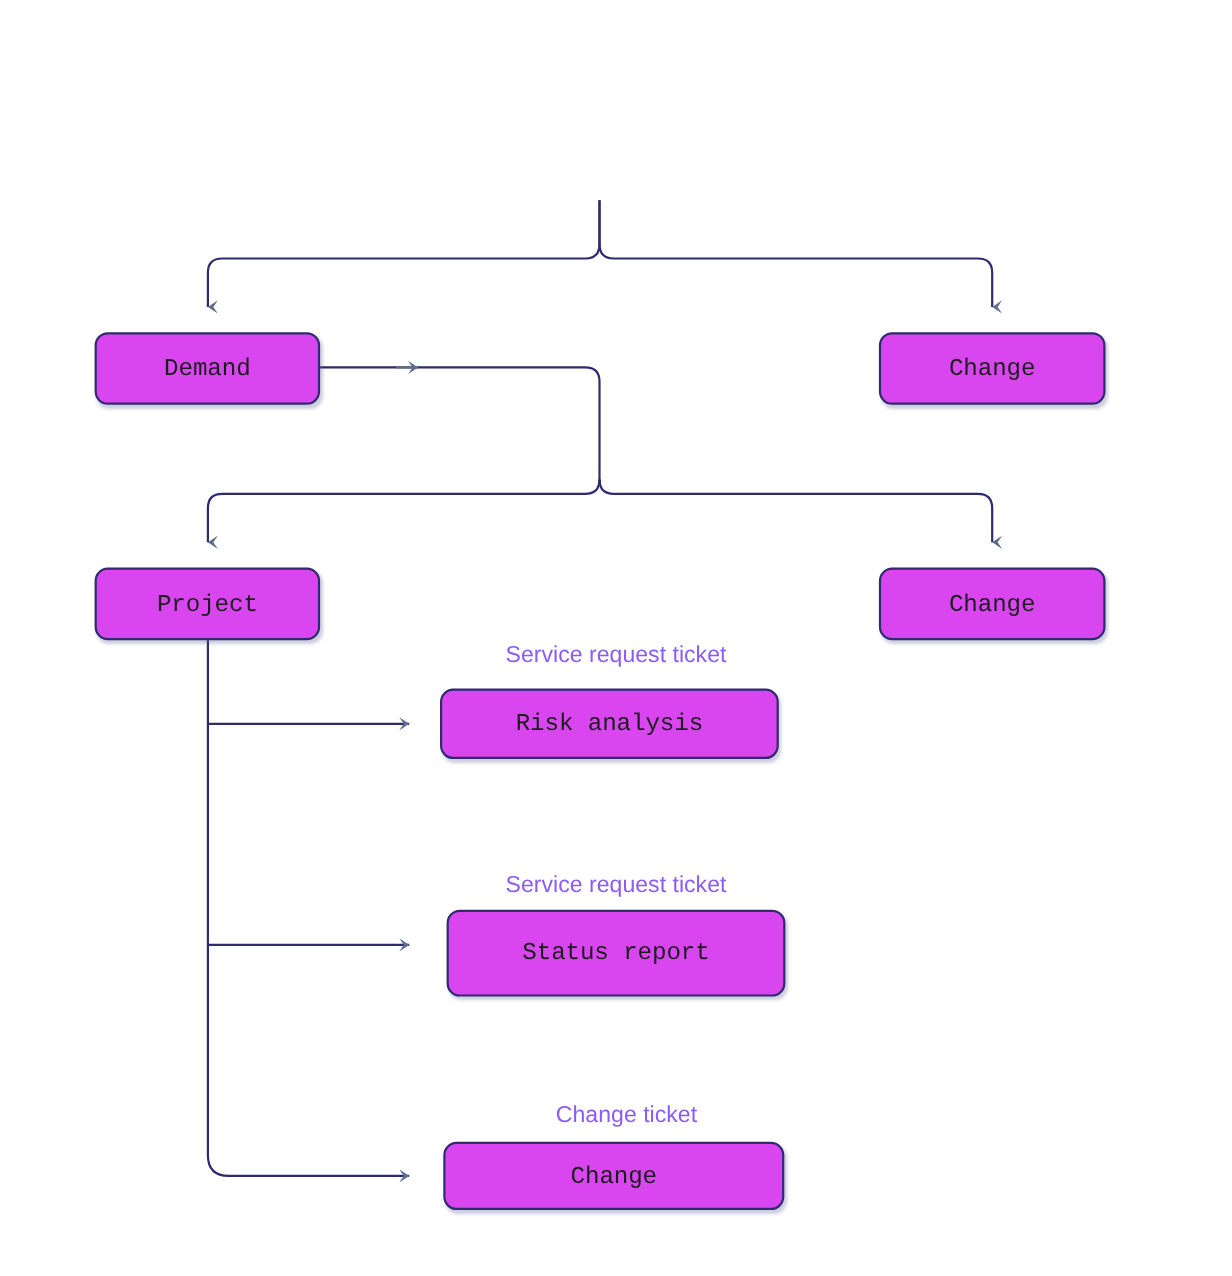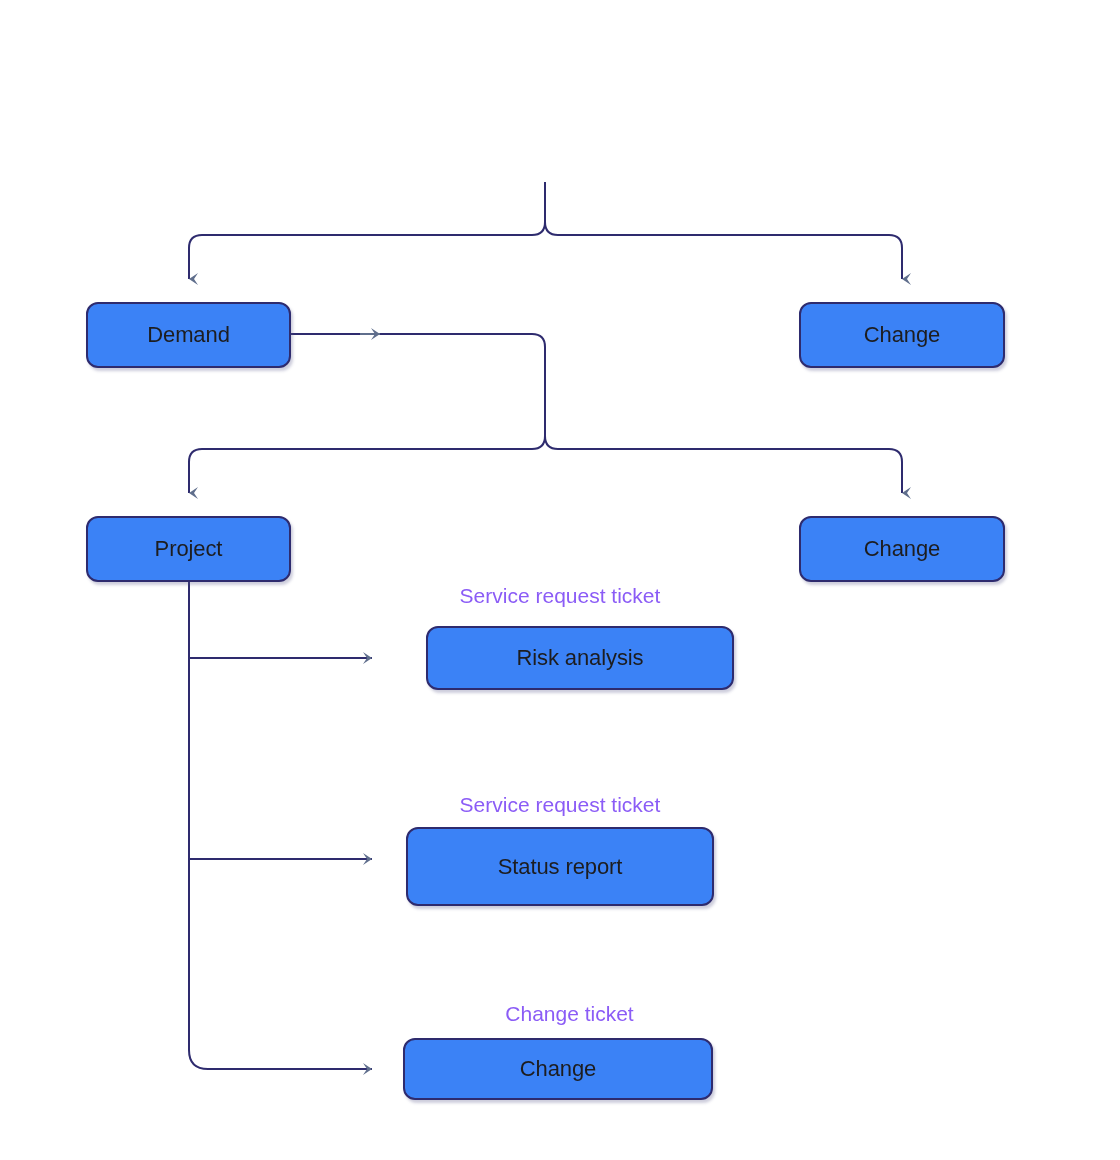--- a/index.html
+++ b/index.html
@@ -31,21 +31,22 @@
     position: absolute;
     box-sizing: border-box;
     border: 2px solid #2e2b6e;
     border-radius: 12px;
     display: flex;
     align-items: center;
     justify-content: center;
     box-shadow: 2px 3px 3px rgba(90,90,140,0.30);
   }
   .node.blue {
-    background: #3b82f6;
+    background: #d946ef;
+    font-family: Liberation Mono, monospace;
   }
   .node.green {
     background: #c7e9ad;
     border-radius: 22px;
     flex-direction: column;
     justify-content: flex-start;
   }
   .node-label {
     font-size: 22px;
     color: #1d1d1f;
@@ -126,21 +127,21 @@
 
   <div class="node blue" style="left:86px; top:516px; width:205px; height:66px;">
     <span class="node-label">Project</span>
   </div>
 
   <div class="node blue" style="left:799px; top:516px; width:206px; height:66px;">
     <span class="node-label">Change</span>
   </div>
 
   <div class="caption" style="left:435px; top:584px; width:250px;">Service request ticket</div>
-  <div class="node blue" style="left:426px; top:626px; width:308px; height:64px;">
+  <div class="node blue" style="left:400px; top:626px; width:308px; height:64px;">
     <span class="node-label">Risk analysis</span>
   </div>
 
   <div class="caption" style="left:435px; top:793px; width:250px;">Service request ticket</div>
   <div class="node blue" style="left:406px; top:827px; width:308px; height:79px;">
     <span class="node-label">Status report</span>
   </div>
 
   <div class="caption" style="left:492px; top:1002px; width:155px;">Change ticket</div>
   <div class="node blue" style="left:403px; top:1038px; width:310px; height:62px;">

